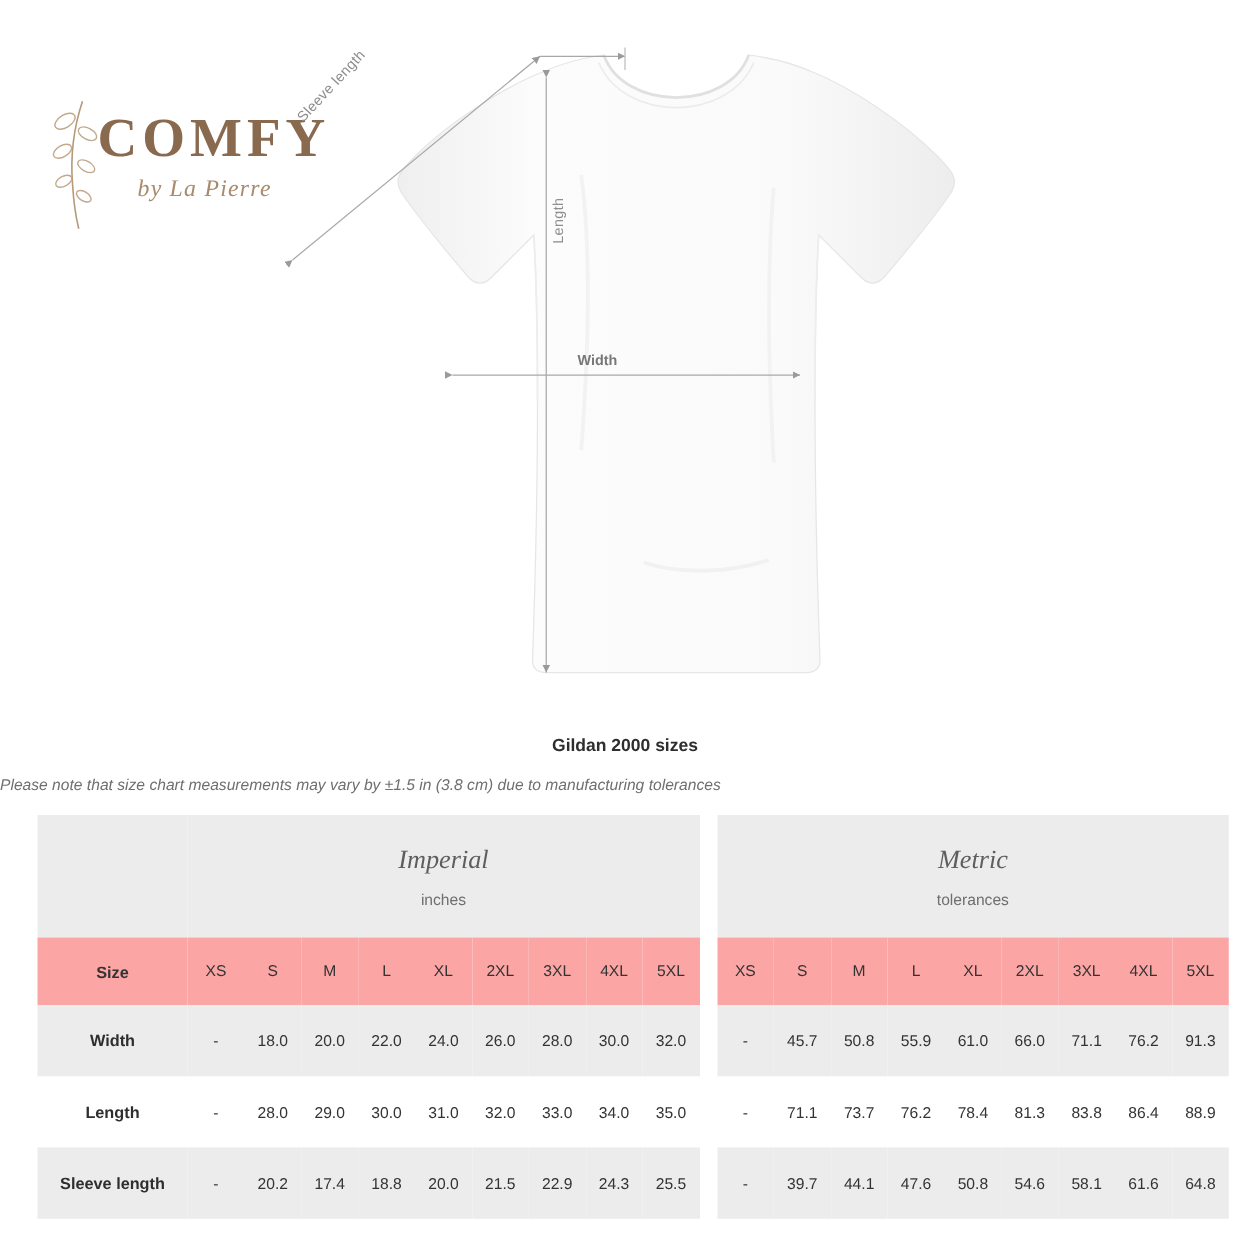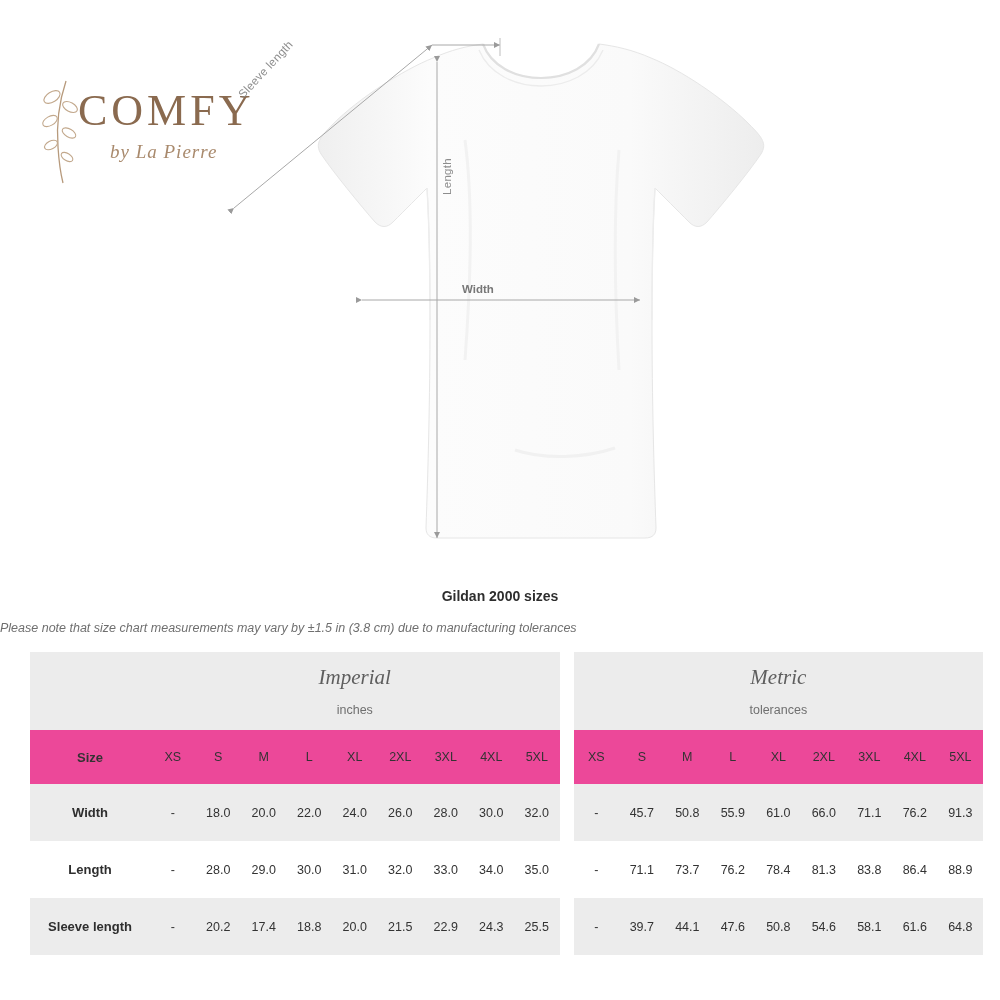--- a/index.html
+++ b/index.html
@@ -25,21 +25,21 @@
     height: 110px;
   }
   .logo-word {
     position: absolute;
     left: 48px;
     top: 0px;
     font-family: "Liberation Serif", serif;
     font-size: 44px;
     letter-spacing: 4px;
     color: #8a6a4f;
-    font-weight: 400;
+    font-weight: 700;
   }
   .logo-sub {
     position: absolute;
     left: 80px;
     top: 56px;
     font-family: "Liberation Serif", serif;
     font-style: italic;
     font-size: 19px;
     color: #a98a6d;
     letter-spacing: 1px;
@@ -127,41 +127,41 @@
   }
   table.size-table td, table.size-table th {
     border: 0;
     text-align: center;
     font-size: 12.5px;
     color: #333;
     font-weight: normal;
     padding: 0;
   }
   .unit-row td {
-    height: 78px;
+    height: 98px;
     background: #ececec;
     vertical-align: middle;
   }
   .unit-title {
     font-family: "Liberation Serif", serif;
     font-style: italic;
     font-size: 21px;
     color: #5e5e5e;
     display: block;
     line-height: 1.15;
   }
   .unit-sub {
     font-size: 12.5px;
     color: #6f6f6f;
     display: block;
     margin-top: 13px;
   }
   .hdr-row td {
     height: 54px;
-    background: #ec4899;
+    background: #fca5a5;
     border-bottom: 1px solid #e2e2e2;
     border-top: 1px solid #e2e2e2;
     font-size: 13px;
     color: #3a3a3a;
   }
   .hdr-row td.rowlabel {
     font-weight: bold;
     font-size: 13px;
   }
   .data-row td {

